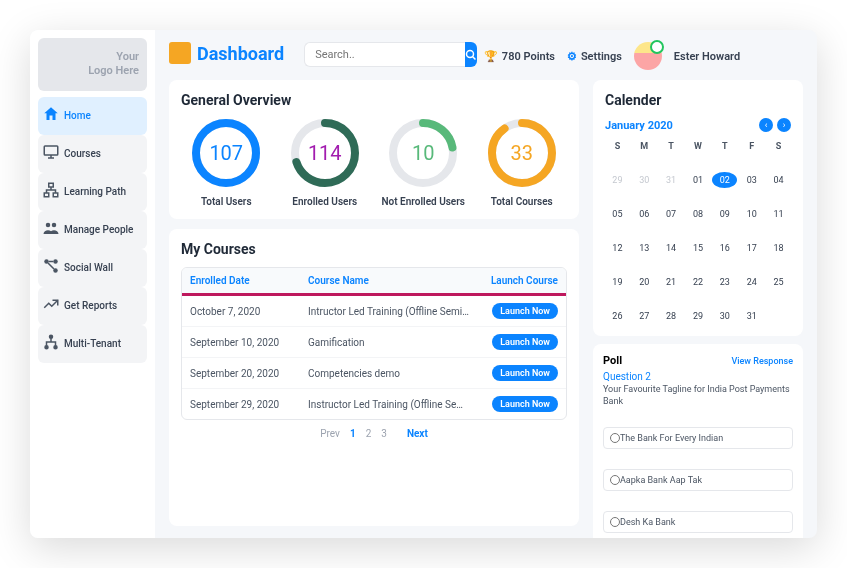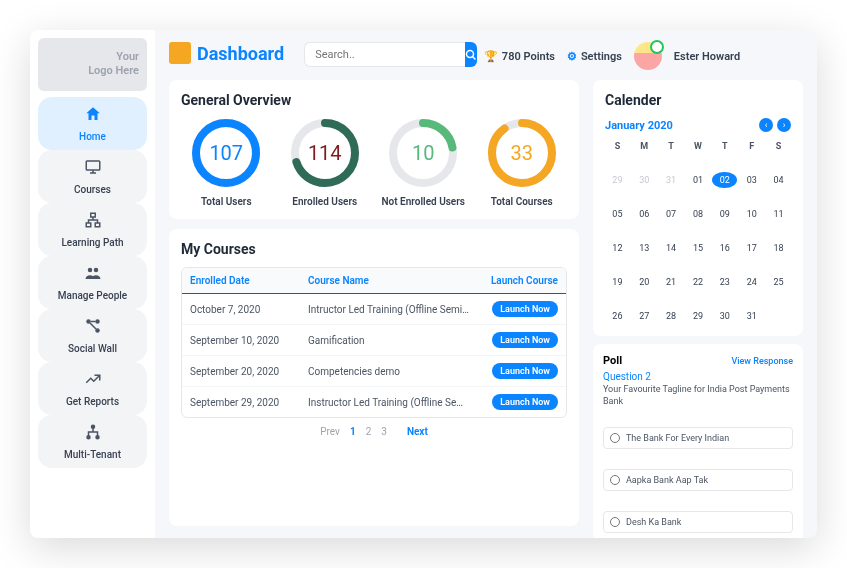--- a/index.html
+++ b/index.html
@@ -1,20 +1,20 @@
 <!DOCTYPE html>
 <html><head>
 <meta charset="utf-8">
 <style>
 * { box-sizing: border-box; margin: 0; padding: 0; font-family: -apple-system, BlinkMacSystemFont, "Segoe UI", Roboto, sans-serif; }
 body { background: #fff; padding: 30px; width: 847px; height: 568px; position: relative; }
 .container { display: flex; box-shadow: 0 10px 40px rgba(0,0,0,0.15); border-radius: 8px; background: #f5f7fa; overflow: hidden; height: 508px; }
 .sidebar { width: 125px; background: #fff; display: flex; flex-direction: column; padding: 8px; gap: 6px; }
 .logo-box { background: #e5e7eb; color: #9ca3af; font-size: 11px; font-weight: 600; text-align: right; padding: 12px 8px; border-radius: 6px; line-height: 1.3; }
-.nav-item { background: #f3f4f6; border-radius: 14px; padding: 8px 4px; text-align: center; cursor: pointer; display: flex; flex-direction: column; align-items: center; gap: 4px; }
+.nav-item { background: #f3f4f6; border-radius: 6px; padding: 8px 4px; text-align: center; cursor: pointer; display: flex; flex-direction: row; align-items: center; gap: 4px; }
 .nav-item.active { background: #e0f0ff; color: #0b84ff; position: relative; }
 .nav-item.active::before { content: ''; position: absolute; left: -12px; top: 0; bottom: 0; width: 4px; background: #0b84ff; border-radius: 0 2px 2px 0; }
 .nav-item .icon { font-size: 18px; color: #4b5563; }
 .nav-item.active .icon { color: #0b84ff; }
 .nav-item .label { font-size: 10px; color: #374151; font-weight: 500; }
 .nav-item.active .label { color: #0b84ff; }
 .main { flex: 1; padding: 12px 14px; display: flex; flex-direction: column; gap: 10px; overflow: hidden; }
 .topbar { display: flex; align-items: flex-start; gap: 10px; }
 .brand { display: flex; align-items: center; gap: 6px; font-size: 18px; font-weight: 700; color: #0b84ff; }
 .brand-icon { width: 22px; height: 22px; background: #f5a623; border-radius: 3px; position: relative; }
@@ -34,21 +34,21 @@
 .card-title { font-size: 14px; font-weight: 700; color: #1f2937; margin-bottom: 10px; }
 .stats-row { display: flex; justify-content: space-between; gap: 8px; }
 .stat { flex: 1; text-align: center; }
 .donut { width: 70px; height: 70px; margin: 0 auto 8px; position: relative; }
 .donut svg { transform: rotate(-90deg); }
 .donut-value { position: absolute; top: 50%; left: 50%; transform: translate(-50%,-50%); font-size: 20px; font-weight: 400; }
 .stat-label { font-size: 10px; font-weight: 600; color: #374151; }
 .table-card { flex: 1; display: flex; flex-direction: column; }
 .table-head, .table-row { display: grid; grid-template-columns: 110px 1fr 80px; gap: 8px; align-items: center; font-size: 10px; padding: 7px 8px; }
 .inner-table { border: 1px solid #e5e7eb; border-radius: 6px; overflow: hidden; }
-.table-head { color: #0b84ff; font-weight: 600; background: #f8fafc; border-bottom: 1px solid #be185d; }
+.table-head { color: #0b84ff; font-weight: 600; background: #f8fafc; border-bottom: 3px solid #be185d; }
 .table-row { border-bottom: 1px solid #f3f4f6; color: #4b5563; }
 .table-row:last-child { border-bottom: none; }
 .launch-btn { background: #0b84ff; color: #fff; border: none; border-radius: 10px; padding: 3px 8px; font-size: 9px; font-weight: 600; cursor: pointer; }
 .pager { display: flex; justify-content: center; gap: 10px; font-size: 10px; padding-top: 8px; color: #9ca3af; }
 .pager .pg { cursor: pointer; }
 .pager .active { color: #0b84ff; font-weight: 700; }
 .pager .next { color: #0b84ff; font-weight: 700; }
 .cal-header { display: flex; justify-content: space-between; align-items: center; margin-bottom: 6px; }
 .cal-title { font-size: 11px; font-weight: 700; color: #0b84ff; }
 .cal-nav { display: flex; gap: 4px; }
@@ -56,21 +56,21 @@
 .cal-grid { display: grid; grid-template-columns: repeat(7,1fr); gap: 2px; font-size: 9px; text-align: center; }
 .cal-dow { font-weight: 700; color: #4b5563; padding: 3px 0; }
 .cal-day { padding: 3px 0; color: #374151; cursor: pointer; margin-top: 16px; }
 .cal-day.muted { color: #c4c8cf; }
 .cal-day.selected { background: #0b84ff; color: #fff; border-radius: 50%; }
 .poll-card { padding: 10px; }
 .poll-head { display: flex; justify-content: space-between; align-items: center; font-size: 11px; font-weight: 700; margin-bottom: 4px; }
 .view-resp { font-size: 9px; color: #0b84ff; font-weight: 500; cursor: pointer; }
 .poll-q { font-size: 10px; color: #0b84ff; margin-bottom: 2px; }
 .poll-text { font-size: 9px; color: #4b5563; margin-bottom: 6px; line-height: 1.3; }
-.poll-opt { display: flex; align-items: flex-end; gap: 6px; font-size: 9px; padding: 5px 6px; border: 1px solid #e5e7eb; border-radius: 4px; margin-bottom: 4px; cursor: pointer; color: #4b5563; margin-top: 20px; }
+.poll-opt { display: flex; align-items: flex-end; font-size: 9px; padding: 5px 6px; border: 1px solid #e5e7eb; border-radius: 4px; margin-bottom: 4px; cursor: pointer; color: #4b5563; margin-top: 20px; }
 .poll-opt input { width: 10px; height: 10px; }
 .submit-btn { background: #0b84ff; color: #fff; border: none; border-radius: 12px; padding: 5px 18px; font-size: 10px; font-weight: 600; cursor: pointer; display: block; margin: 6px auto 0; }
 .icon-svg { width: 18px; height: 18px; }
 .trophy { color: #f59e0b; }
 .gear { color: #0b84ff; }
 </style>
 </head>
 <body>
 
 <div class="container">
@@ -175,21 +175,21 @@
                 <div class="donut"><svg width="70" height="70">
                     <circle cx="35" cy="35" r="30" fill="none" stroke="#e5e7eb" stroke-width="8"></circle>
                     <circle cx="35" cy="35" r="30" fill="none" stroke="#0b84ff" stroke-width="8" stroke-dasharray="188.49555921538757 188.49555921538757" stroke-linecap="round"></circle>
                   </svg><div class="donut-value" style="color:#0b84ff">107</div></div>
                 <div class="stat-label">Total Users</div>
               </div>
               <div class="stat">
                 <div class="donut"><svg width="70" height="70">
                     <circle cx="35" cy="35" r="30" fill="none" stroke="#e5e7eb" stroke-width="8"></circle>
                     <circle cx="35" cy="35" r="30" fill="none" stroke="#2f6b57" stroke-width="8" stroke-dasharray="131.9468914507713 188.49555921538757" stroke-linecap="round"></circle>
-                  </svg><div class="donut-value" style="color:#7f1d1d">114</div></div>
+                  </svg><div class="donut-value" style="color:#a21caf">114</div></div>
                 <div class="stat-label">Enrolled Users</div>
               </div>
               <div class="stat">
                 <div class="donut"><svg width="70" height="70">
                     <circle cx="35" cy="35" r="30" fill="none" stroke="#e5e7eb" stroke-width="8"></circle>
                     <circle cx="35" cy="35" r="30" fill="none" stroke="#58b97a" stroke-width="8" stroke-dasharray="41.46902302738527 188.49555921538757" stroke-linecap="round"></circle>
                   </svg><div class="donut-value" style="color:#58b97a">10</div></div>
                 <div class="stat-label">Not Enrolled Users</div>
               </div>
               <div class="stat">

